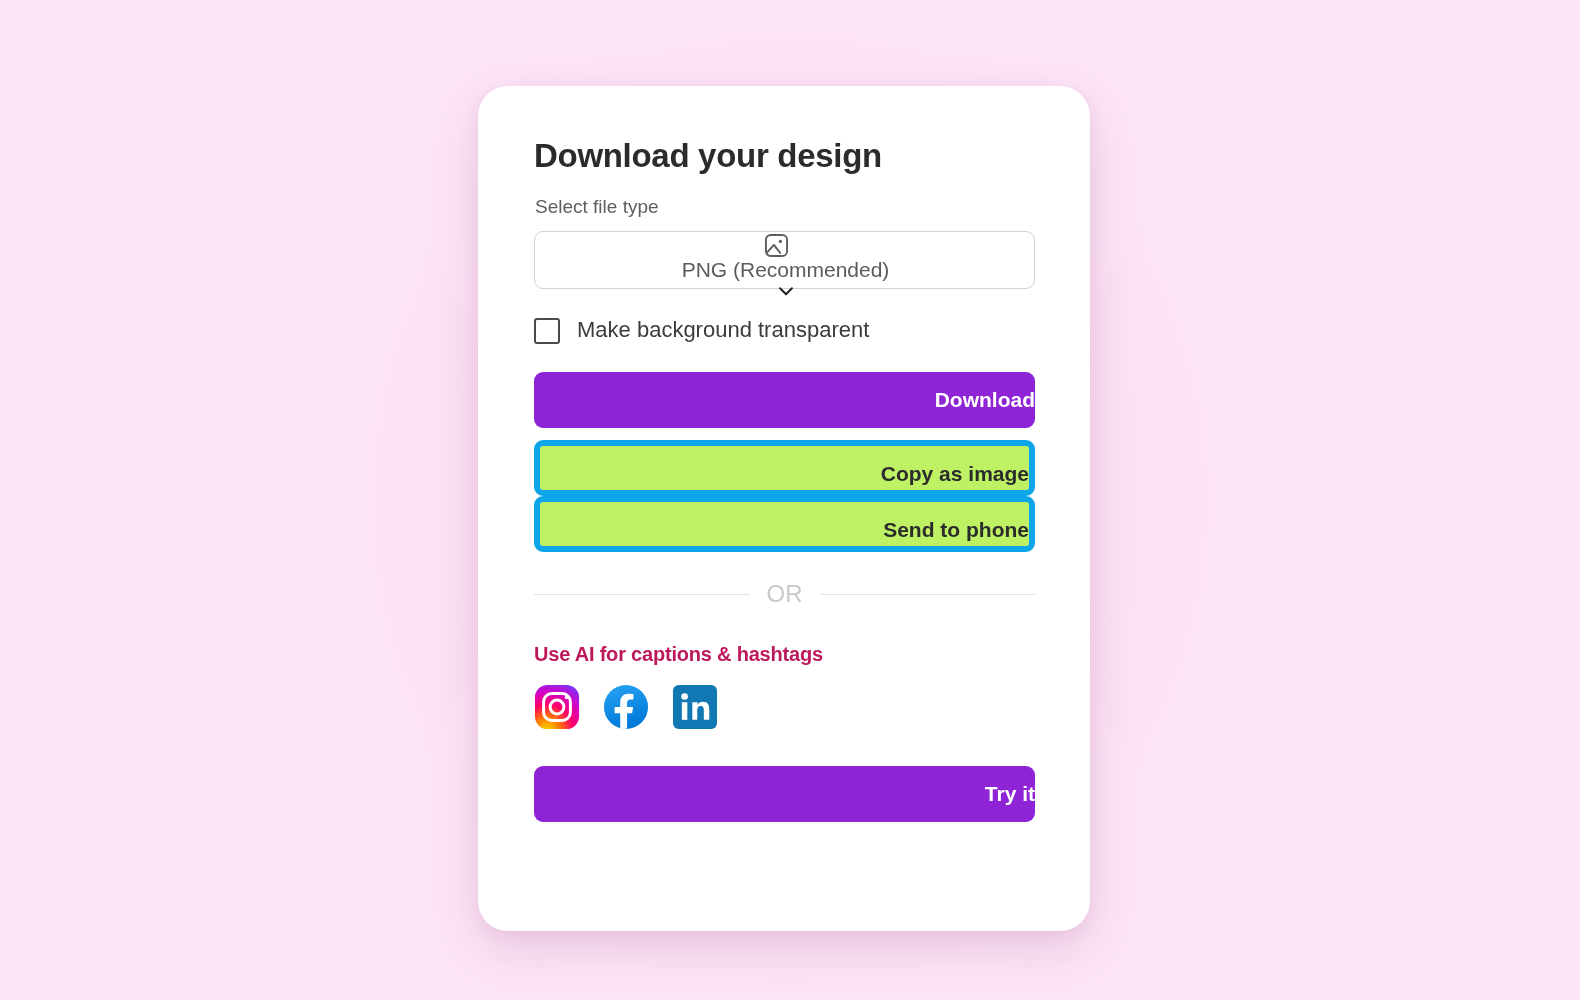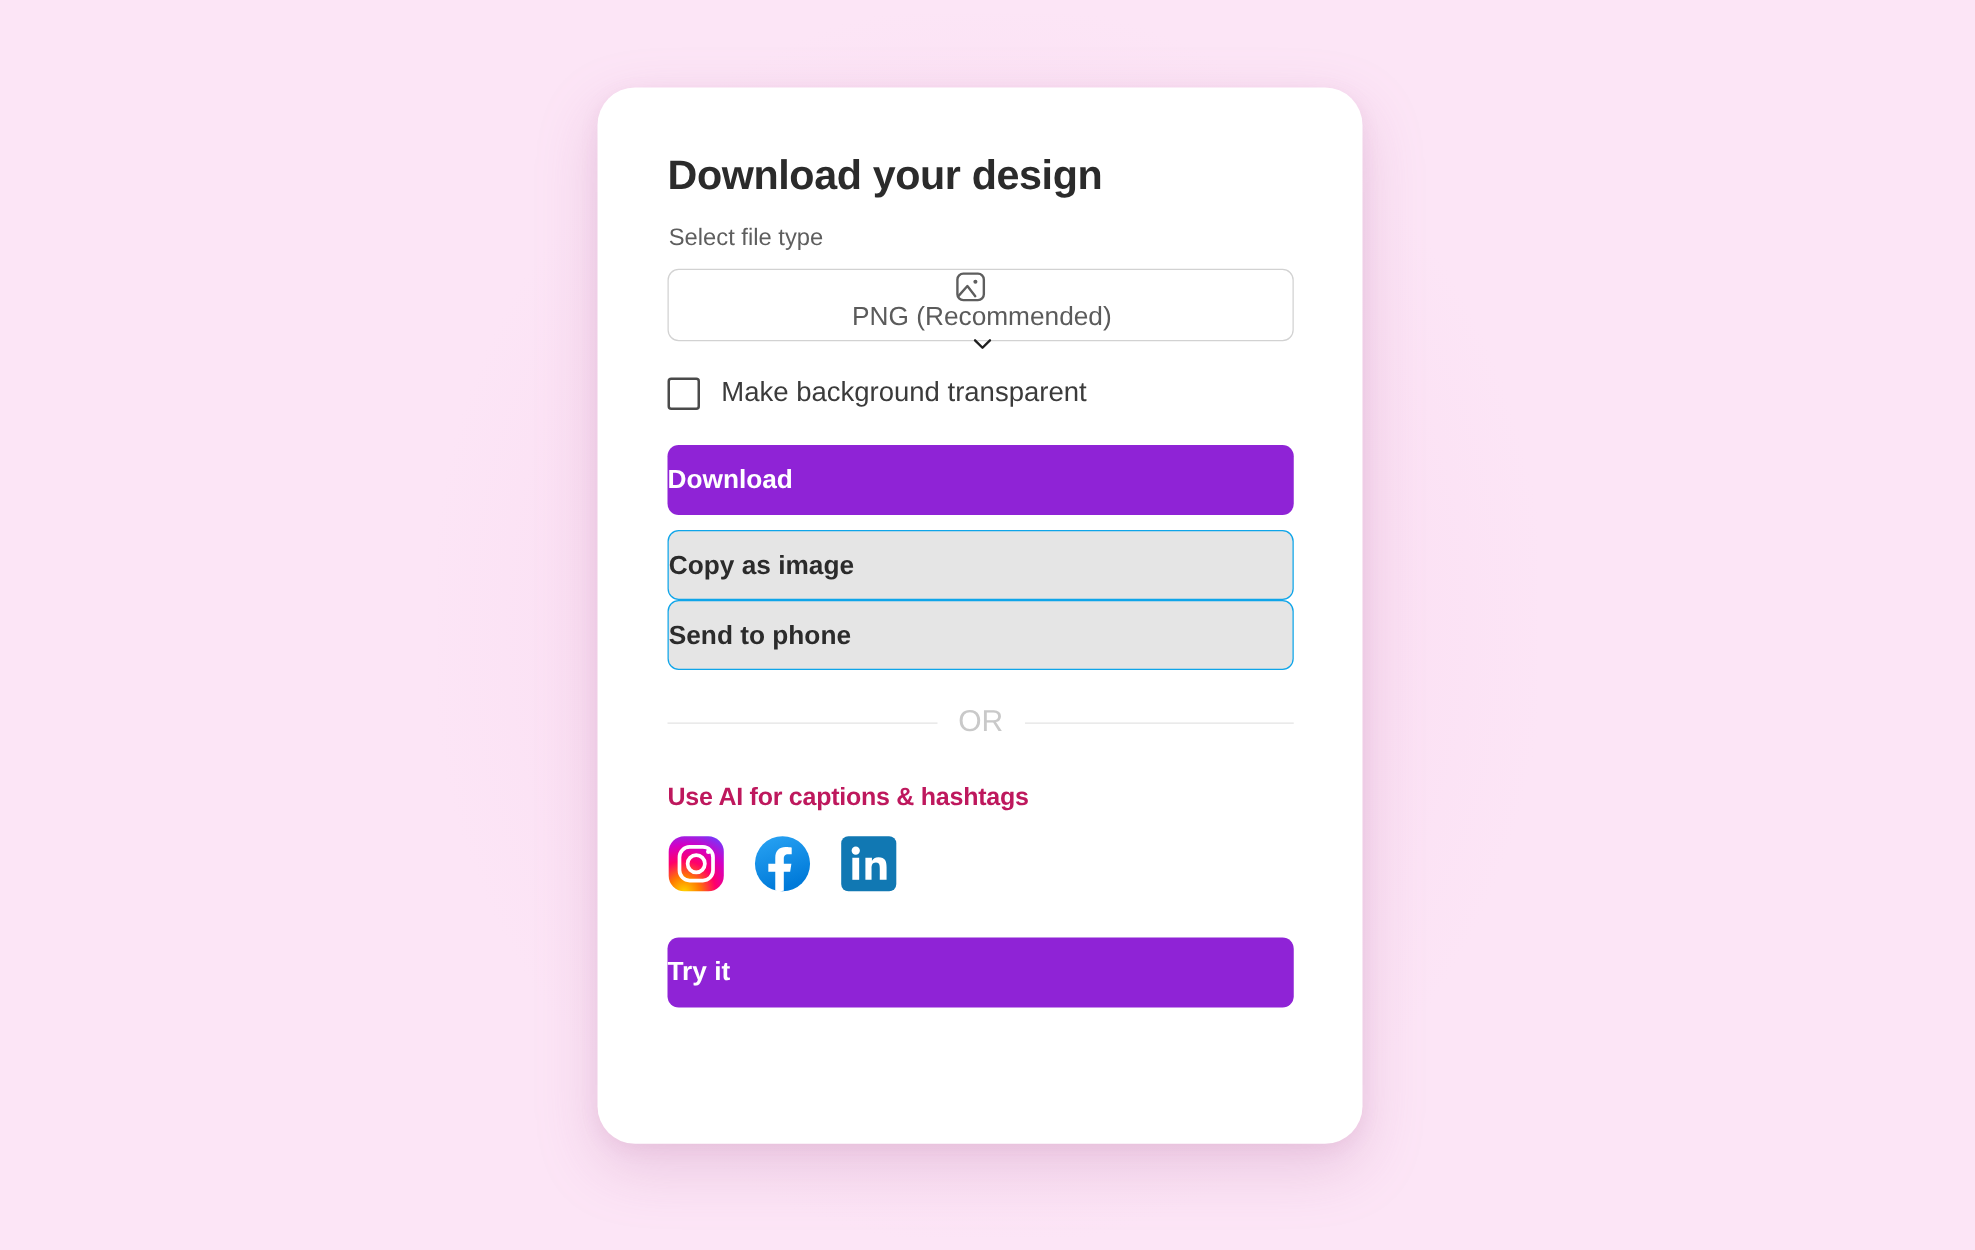--- a/index.html
+++ b/index.html
@@ -22,21 +22,21 @@
     top: 10px;
     width: 880px;
     height: 980px;
     background: radial-gradient(ellipse at 50% 50%, rgba(246,200,234,0.95) 0%, rgba(250,219,241,0.55) 45%, rgba(252,229,246,0) 72%);
     pointer-events: none;
   }
 
   .card {
     position: absolute;
     left: 478px;
-    top: 70px;
+    top: 86px;
     width: 612px;
     height: 845px;
     background: #ffffff;
     border-radius: 30px;
     box-shadow: 0 18px 48px rgba(186,120,170,0.28), 0 4px 14px rgba(186,120,170,0.12);
     box-sizing: border-box;
     padding: 0;
   }
 
   .card-inner {
@@ -124,32 +124,32 @@
     display: block;
     width: 100%;
     height: 56px;
     border-radius: 9px;
     font-size: 21px;
     font-weight: bold;
     box-sizing: border-box;
     cursor: pointer;
     font-family: "Liberation Sans", sans-serif;
     line-height: 56px;
-    text-align: left;
+    text-align: right;
     padding: 0;
   }
   .btn-primary {
     background: #8f23d6;
     color: #ffffff;
     border: none;
   }
   .btn-secondary {
-    background: #e5e5e5;
+    background: #bef264;
     color: #2b2b2b;
-    border: 1px solid #0ea5e9;
+    border: 6px solid #0ea5e9;
   }
   .btn-download { margin-top: 28px; }
   .btn-copy { margin-top: 12px; }
   .btn-phone { }
 
   .divider {
     display: flex;
     align-items: center;
     margin-top: 30px;
   }

